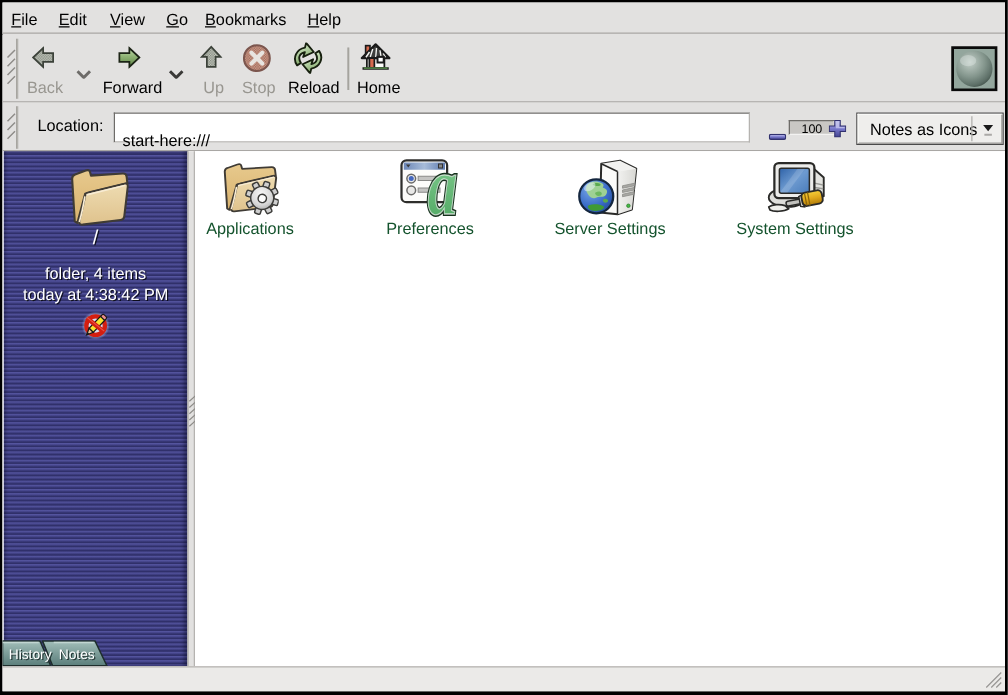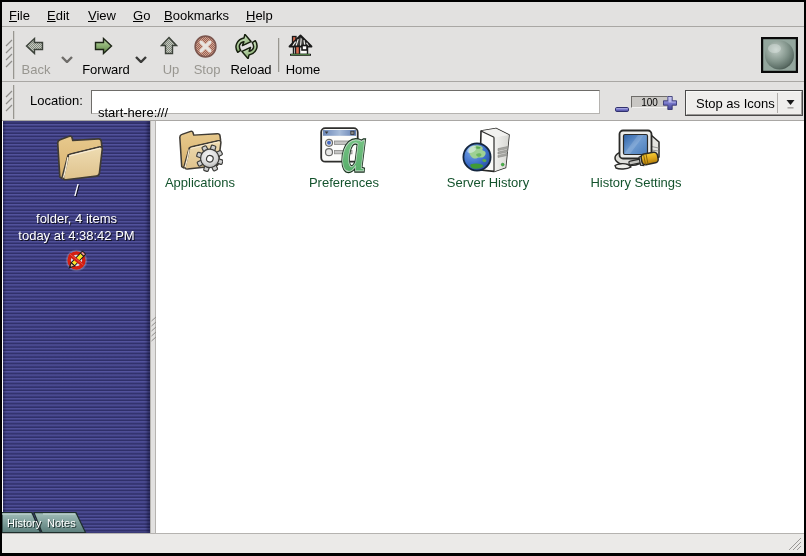--- a/index.html
+++ b/index.html
@@ -196,21 +196,21 @@
     </div>
     <div id="zoombox"><span>100</span></div>
     <div id="ic-plus" class="abs" style="left:661px;top:14px">
       <svg width="14" height="14" viewBox="0 0 16 16">
         <path d="M5.5 0.5 L10.5 0.5 L10.5 5.5 L15.5 5.5 L15.5 10.5 L10.5 10.5 L10.5 15.5 L5.5 15.5 L5.5 10.5 L0.5 10.5 L0.5 5.5 L5.5 5.5 Z" fill="url(#pur)" stroke="#31316e" stroke-width="1"></path>
         <path d="M6.5 1.5 L9.5 1.5 L9.5 6.5 L14.5 6.5 L14.5 7.5 L6.5 7.5 Z" fill="#c6c6ee" opacity="0.8"></path>
       </svg>
     </div>
     <div id="combo">
       <div class="cface"></div>
-      <div class="ctext">Stop as Icons</div>
+      <div class="ctext">Notes as Icons</div>
       <div class="csep"></div>
       <div id="ic-combo-arrow" class="abs" style="right:6px;top:7px">
         <svg width="11" height="12" viewBox="0 0 11 12">
           <path d="M1.5 2 L9.5 2 L5.5 7 Z" fill="#1a1a1a"></path>
           <rect x="2.5" y="9" width="6" height="1.6" fill="#aba9a6"></rect>
         </svg>
       </div>
     </div>
   </div>
 
@@ -374,21 +374,21 @@
         <circle cx="40.7" cy="38.6" r="1.4" fill="#44bb44" stroke="#2a7a2a" stroke-width="0.6"></circle>
         <circle cx="15" cy="31" r="13.6" fill="url(#globeg)" stroke="#14263e" stroke-width="1.8"></circle>
         <path d="M7 23.5 C8.5 20 13 18.6 17 19.6 C20.5 20.5 21.5 22 20.5 23.2 C19.5 24.4 21.8 24.3 23 25.6 C24.4 27.2 23.4 30.2 21 31.2 C19 32 17 30.8 15.2 32 C13.4 33.2 10.4 32.4 9 30.2 C7.6 28 6.4 26.4 7 23.5 Z" fill="#9ed194"></path>
         <path d="M12 21.6 C13.5 20.2 16.5 20 18 21 C19 21.7 18.6 22.6 17 22.8 C15.2 23 13 22.6 12 21.6 Z" fill="#5aaa4e"></path>
         <path d="M9 38.2 C12 37.2 16.5 37.2 19.6 38.4 C21.8 39.2 21.8 40.4 19.6 41.6 C16.4 43.4 11 43 9.2 41.2 C8 40 8 38.7 9 38.2 Z" fill="#3f9a36"></path>
         <path d="M21.2 33.2 C23 32.7 24.8 33.6 24.4 35 C24 36.4 21.6 36.5 20.7 35.3 C20 34.4 20.2 33.5 21.2 33.2 Z" fill="#5aaa4e"></path>
         <path d="M14.5 28 C16.5 26.8 19 27.2 19.4 28.6 C19.8 30 18 31.2 16.2 30.8 C14.6 30.4 13.5 28.6 14.5 28 Z" fill="#6db860"></path>
         <ellipse cx="9.8" cy="23.4" rx="5" ry="3" transform="rotate(-30 9.8 23.4)" fill="rgba(240,248,255,0.5)"></ellipse>
       </svg>
       </div>
-      <div class="ilabel" style="left:262px">Server History</div>
+      <div class="ilabel" style="left:262px">Server Settings</div>
       <div id="ic-system" class="abs" style="left:454px;top:6px">
       <svg width="52" height="46" viewBox="0 0 52 46">
         <defs>
           <linearGradient id="scrng" x1="0" y1="0" x2="1" y2="1">
             <stop offset="0" stop-color="#2e62a8"></stop>
                 <stop offset="0.5" stop-color="#6d9ad0"></stop>
                 <stop offset="1" stop-color="#4a7cba"></stop>
           </linearGradient>
           <linearGradient id="goldg" x1="0" y1="0" x2="0" y2="1">
             <stop offset="0" stop-color="#f5cf3a"></stop>
@@ -404,21 +404,21 @@
         <rect x="13.5" y="7.5" width="24" height="20" rx="1.5" fill="url(#scrng)" stroke="#2a2a28" stroke-width="1.2"></rect>
         <path d="M14 27 L28 8 L34 8 L20 27 Z" fill="rgba(255,255,255,0.14)"></path>
         <g transform="rotate(-11 38 32)">
           <rect x="18.5" y="30.6" width="13" height="3.8" rx="1.6" fill="#c2c2be" stroke="#2a2a28" stroke-width="1.2"></rect>
           <path d="M29.5 28.6 L32.5 27.6 L32.5 37.6 L29.5 36.6 Z" fill="#d8d8d4" stroke="#2a2a28" stroke-width="1.2"></path>
           <rect x="31.5" y="26.4" width="16.5" height="10.8" rx="3.4" fill="url(#goldg)" stroke="#2a2a28" stroke-width="1.5"></rect>
           <path d="M34.5 27 L34.5 37 M37 26.6 L37 37.4" stroke="#8a6408" stroke-width="1"></path>
         </g>
       </svg>
       </div>
-      <div class="ilabel" style="left:410px">History Settings</div>
+      <div class="ilabel" style="left:410px">System Settings</div>
     </div>
   </div>
 
   <div id="statusbar">
     <svg class="abs" style="right:2px;top:2px" width="15" height="15" viewBox="0 0 15 15">
       <g stroke="#9a9896" stroke-width="1" fill="none">
         <path d="M14 2 L2 14 M14 6 L6 14 M14 10 L10 14"></path>
       </g>
     </svg>
   </div>

